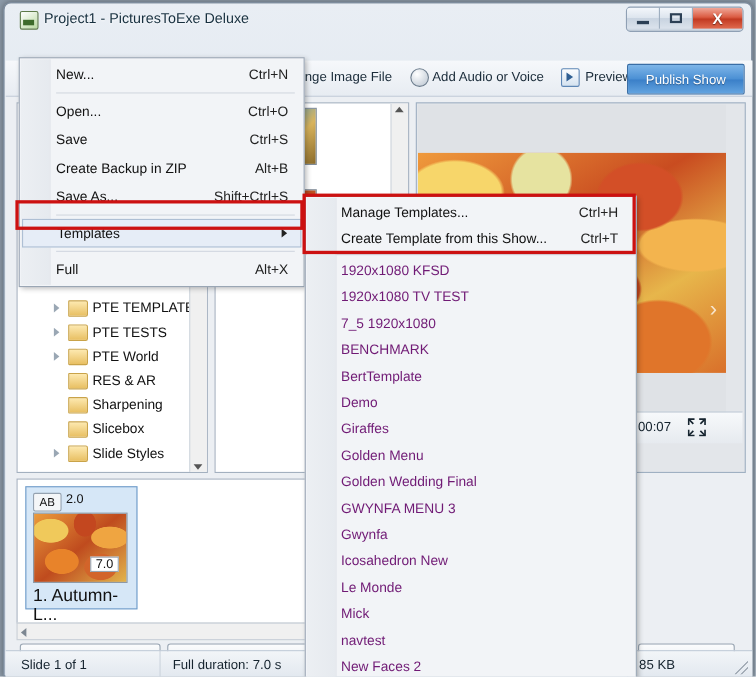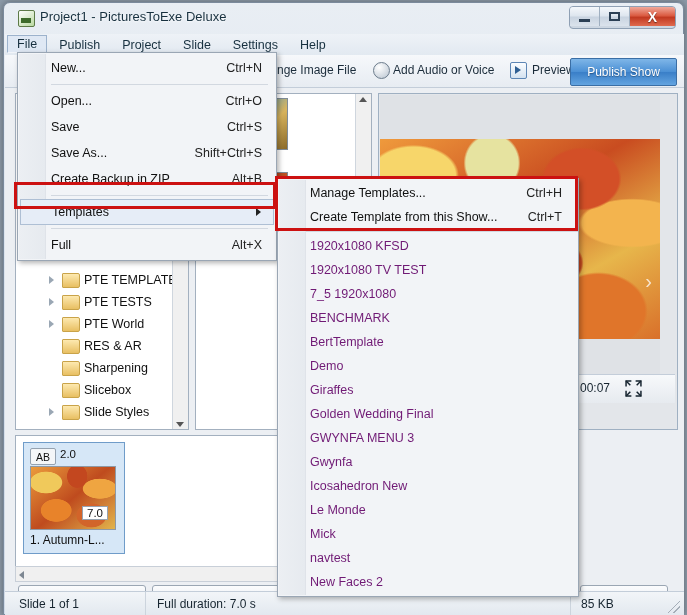--- a/index.html
+++ b/index.html
@@ -164,21 +164,21 @@
     background:
       radial-gradient(ellipse at 18% 25%,#f0c95b 16%,transparent 17%),
       radial-gradient(ellipse at 55% 15%,#c3471f 15%,transparent 16%),
       radial-gradient(ellipse at 82% 35%,#efa541 17%,transparent 18%),
       radial-gradient(ellipse at 30% 70%,#e8832a 18%,transparent 19%),
       radial-gradient(ellipse at 72% 78%,#d2642a 17%,transparent 18%),
       linear-gradient(140deg,#eb9b3c,#bf4b1e 50%,#e2b44c);
     border:1px solid #8e99a5;}
   .dur-bot{position:absolute;left:58px;top:63px;background:#fff;border:1px solid #97a3b0;
     font-size:11.5px;padding:0 4px;color:#111;}
-  .slide-name{position:absolute;left:6px;top:90px;font-size:12px;color:#111;}
+  .slide-name{position:absolute;left:6px;top:90px;font-size:16px;color:#111;}
   .hscroll{position:absolute;left:10px;top:511px;width:550px;height:14px;
     background:#f0f0f0;border:1px solid #c8cfd8;}
   .hscroll:before{content:"";position:absolute;left:3px;top:4px;width:0;height:0;
     border-right:5px solid #7d8792;border-top:4px solid transparent;border-bottom:4px solid transparent;}
 
   
   .btnrow{position:absolute;left:0;top:530px;width:679px;height:28px;}
   .btn{position:absolute;top:0;height:24px;
     background:linear-gradient(180deg,#fbfcfd 0%,#eef1f5 48%,#dfe4ea 52%,#eef2f6 100%);
     border:1px solid #9aa6b3;border-radius:3px;font-size:12px;color:#16242f;
@@ -248,28 +248,20 @@
           </div>
         <div class="wbtn">
             <div class="g-max"></div>
           </div>
         <div class="wbtn close">
             <div class="g-close">X</div>
           </div>
       </div>
     </div>
 
-    <div class="menubar">
-      <div class="mb-item active">File</div>
-      <div class="mb-item">Publish</div>
-      <div class="mb-item">Project</div>
-      <div class="mb-item">Slide</div>
-      <div class="mb-item">Settings</div>
-      <div class="mb-item">Help</div>
-    </div>
 
     <div class="appbody">
 
       <div class="toolbar">
         <div class="tb-item" style="left:272px;">nge Image File</div>
         <div class="tb-ico" style="left:368px;"></div>
         <div class="tb-item" style="left:388px;">Add Audio or Voice</div>
         <div class="tb-ico sq" style="left:505px;"></div>
         <div class="tb-item" style="left:527px;">Preview</div>
         <div class="publish-btn">Publish Show</div>
@@ -380,26 +372,26 @@
     <div class="msep"></div>
     <div class="mi">
       <span class="lbl">Open...</span>
       <span class="acc">Ctrl+O</span>
     </div>
     <div class="mi">
       <span class="lbl">Save</span>
       <span class="acc">Ctrl+S</span>
     </div>
     <div class="mi">
+      <span class="lbl">Create Backup in ZIP</span>
+      <span class="acc">Alt+B</span>
+    </div>
+    <div class="mi">
       <span class="lbl">Save As...</span>
       <span class="acc">Shift+Ctrl+S</span>
-    </div>
-    <div class="mi">
-      <span class="lbl">Create Backup in ZIP</span>
-      <span class="acc">Alt+B</span>
     </div>
     <div class="msep"></div>
     <div class="mi hl">
       <span class="lbl">Templates</span>
       <i class="sub-arrow"></i>
     </div>
     <div class="msep"></div>
     <div class="mi">
       <span class="lbl">Full</span>
       <span class="acc">Alt+X</span>
@@ -433,20 +425,23 @@
       <div class="ti">
           <span>BertTemplate</span>
         </div>
       <div class="ti">
           <span>Demo</span>
         </div>
       <div class="ti">
           <span>Giraffes</span>
         </div>
       <div class="ti">
+          <span>Golden Menu</span>
+        </div>
+      <div class="ti">
           <span>Golden Wedding Final</span>
         </div>
       <div class="ti">
           <span>GWYNFA MENU 3</span>
         </div>
       <div class="ti">
           <span>Gwynfa</span>
         </div>
       <div class="ti">
           <span>Icosahedron New</span>

